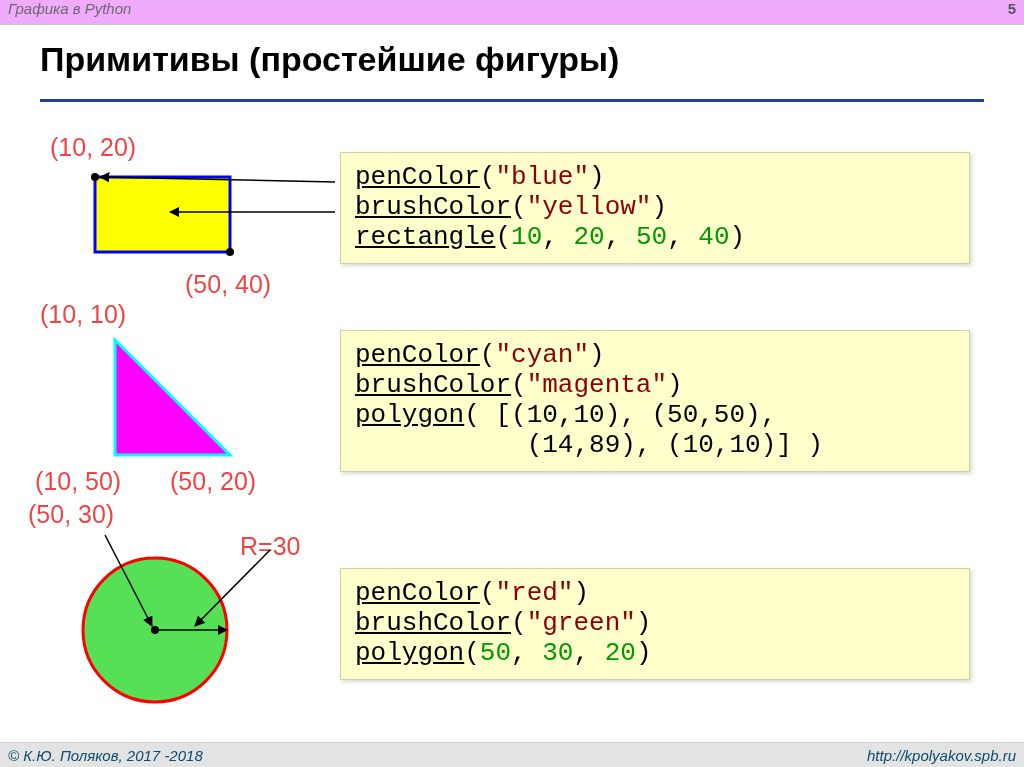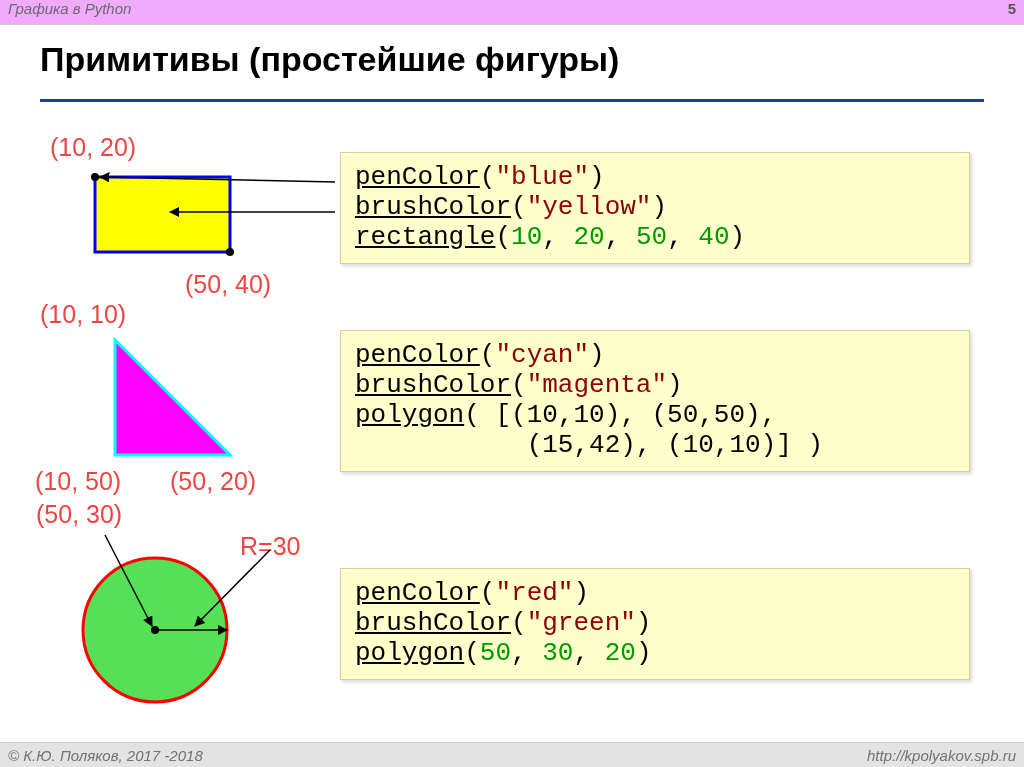--- a/index.html
+++ b/index.html
@@ -29,21 +29,21 @@
     position: absolute;
     bottom: 0; left: 0; right: 0;
     height: 24px;
     background: #e3e3e3;
     border-top: 1px solid #c9c9c9;
     display: flex;
     justify-content: space-between;
     align-items: center;
     padding: 0 8px;
     font-style: italic;
-    color: #737373;
+    color: #0c4a6e;
     font-size: 15px;
   }
   .slide-title {
     position: absolute;
     top: 40px;
     left: 40px;
     right: 40px;
     font-weight: bold;
     font-size: 34px;
     color: #000;
@@ -120,23 +120,23 @@
 <div class="coord" style="top:467px;left:35px">(10, 50)</div>
 <div class="coord" style="top:467px;left:170px">(50, 20)</div>
 
 <svg class="figure" style="top:330px;left:100px" width="160" height="140">
   <polygon points="15,10 130,125 15,125" fill="#ff00ff" stroke="#00ffff" stroke-width="3"></polygon>
 </svg>
 
 <div class="codebox" style="top:330px;left:340px;width:600px"><span class="fn">penColor</span><span class="pn">(</span><span class="str">"cyan"</span><span class="pn">)</span>
 <span class="fn">brushColor</span><span class="pn">(</span><span class="str">"magenta"</span><span class="pn">)</span>
 <span class="fn">polygon</span><span class="pn">( [(10,10), (50,50),</span>
-<span class="pn">           (15,42), (10,10)] )</span></div>
+<span class="pn">           (14,89), (10,10)] )</span></div>
 
-<div class="coord" style="top:500px;left:36px">(50, 30)</div>
+<div class="coord" style="top:500px;left:28px">(50, 30)</div>
 <div class="coord" style="top:532px;left:240px">R=30</div>
 
 <svg class="figure" style="top:530px;left:60px" width="280" height="180">
   <defs>
     <marker id="ah2" viewBox="0 0 10 10" refX="9" refY="5" markerWidth="7" markerHeight="7" orient="auto">
       <path d="M0,0 L10,5 L0,10 z" fill="#000"></path>
     </marker>
   </defs>
   <circle cx="95" cy="100" r="72" fill="#55e055" stroke="#ff0000" stroke-width="3"></circle>
   <circle cx="95" cy="100" r="4" fill="#000"></circle>

